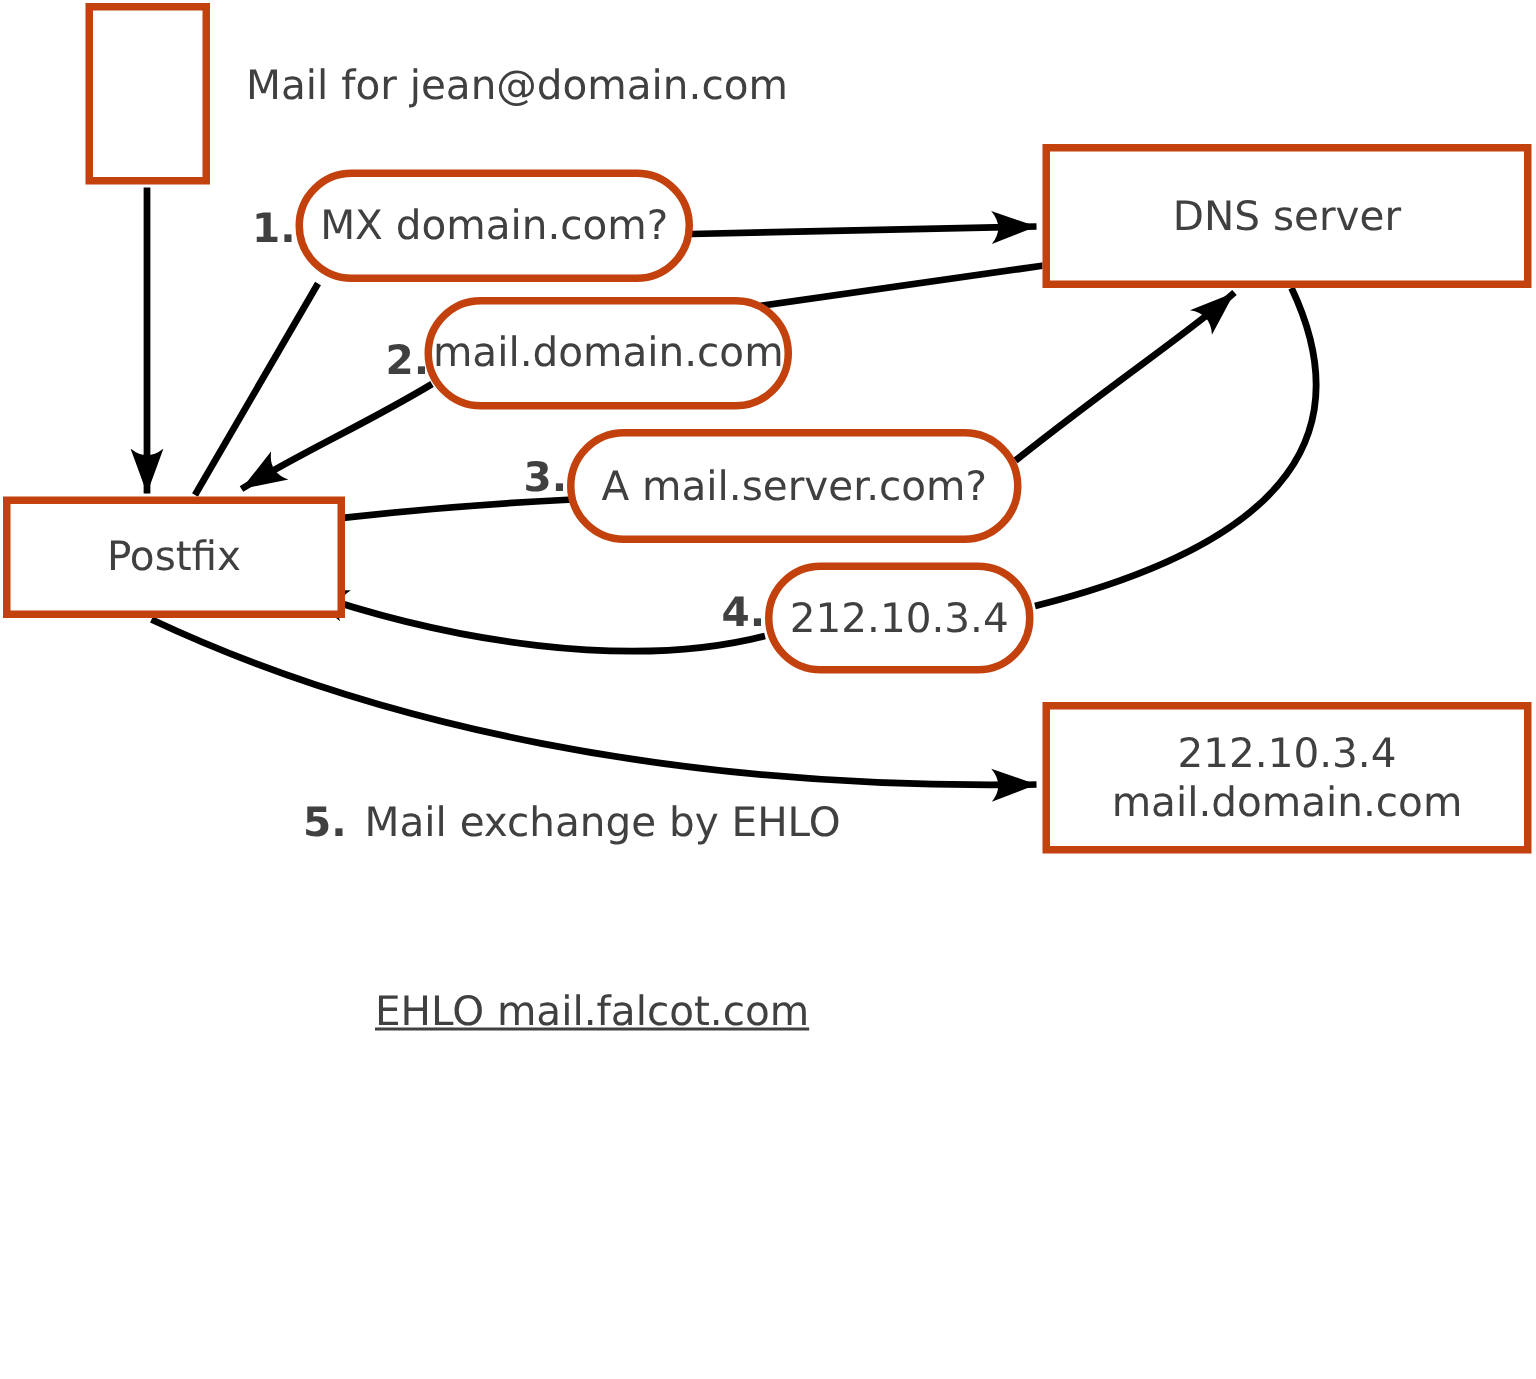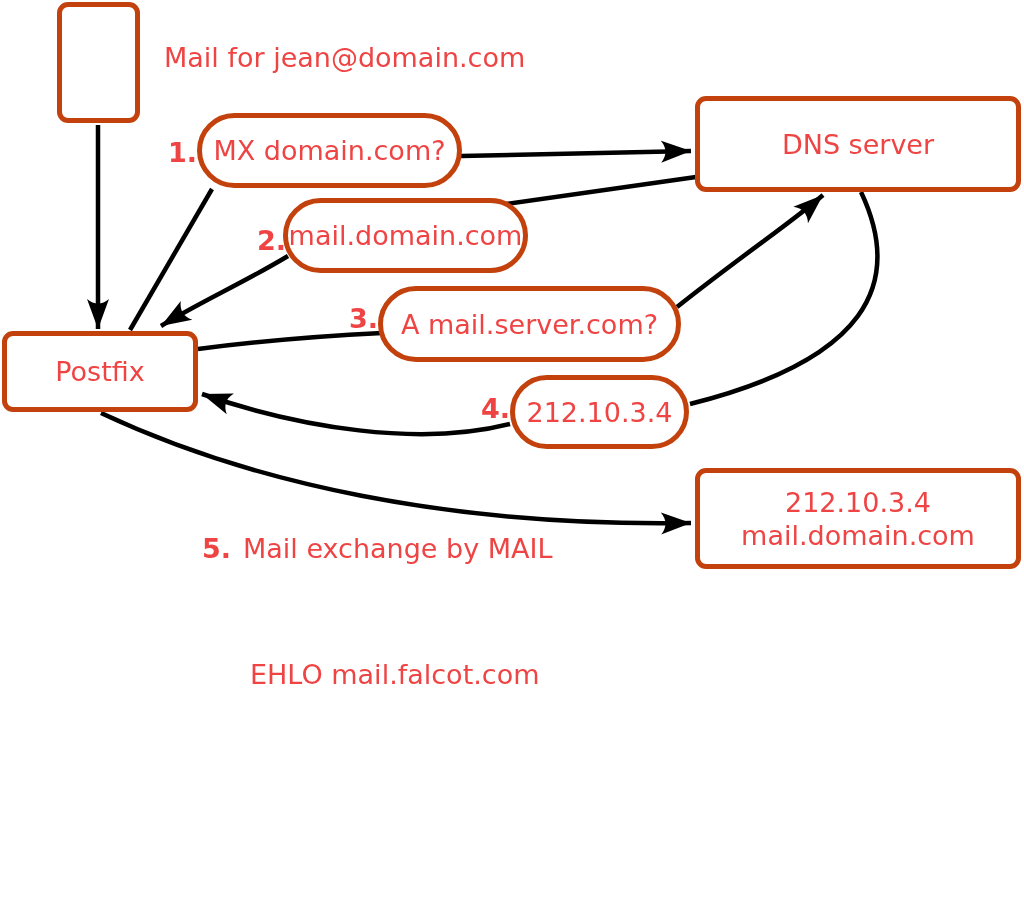--- a/index.html
+++ b/index.html
@@ -2,21 +2,21 @@
 <html><head>
 <meta charset="utf-8">
 <style>
   html, body { margin: 0; padding: 0; background: #ffffff; }
   #canvas {
     position: relative;
     width: 1024px;
     height: 919px;
     background: #ffffff;
     font-family: "DejaVu Sans", "Liberation Sans", sans-serif;
-    color: #ef4444;
+    color: #404040;
     overflow: hidden;
   }
   #wires {
     position: absolute;
     left: 0; top: 0;
     width: 1024px; height: 919px;
     z-index: 1;
   }
   .node {
     position: absolute;
@@ -24,21 +24,21 @@
     background: #ffffff;
     border: 5px solid #c2410c;
     display: flex;
     align-items: center;
     justify-content: center;
     z-index: 2;
     font-size: 27px;
     line-height: 33px;
     white-space: nowrap;
   }
-  .rectbox { border-radius: 11px; }
+  .rectbox { border-radius: 0; }
   .bubble { border-radius: 40px; }
   .twoline { flex-direction: column; text-align: center; }
   .stepnum {
     position: absolute;
     z-index: 3;
     font-size: 27px;
     font-weight: bold;
     line-height: 31px;
     white-space: nowrap;
   }
@@ -51,21 +51,21 @@
   }
   #smtp-block {
     position: absolute;
     left: 250px;
     top: 594px;
     z-index: 3;
     font-size: 27px;
     line-height: 32.5px;
     white-space: pre;
   }
-  .smtp-line { min-height: 32.5px; }
+  .smtp-line { min-height: 32.5px; text-decoration: underline; }
 </style>
 </head>
 <body>
 
 <div id="canvas">
 
   <svg id="wires" viewBox="0 0 1024 919" xmlns="http://www.w3.org/2000/svg">
     <defs>
       <marker id="ah" markerUnits="userSpaceOnUse" markerWidth="36" markerHeight="28" refX="30" refY="12" orient="auto">
         <path d="M 0,1 L 30,12 L 0,23 Q 9,12 0,1 z" fill="#000000"></path>
@@ -82,21 +82,21 @@
       <path d="M 861,192 C 905,285 865,360 690,404"></path>
       <path d="M 510,424 C 420,447 300,428 202,394" marker-end="url(#ah)"></path>
       <path d="M 101,413 C 250,483 450,527 691,523" marker-end="url(#ah)"></path>
     </g>
   </svg>
 
   <div class="floating-label" style="left:164px; top:42px;">Mail for jean@domain.com</div>
 
   <div class="node rectbox" style="left:57px; top:2px; width:83px; height:121px;"></div>
 
-  <div class="node rectbox" style="left:2px; top:331px; width:196px; height:81px;">
+  <div class="node rectbox" style="left:2px; top:331px; width:228px; height:81px;">
     <span>Postfix</span>
   </div>
 
   <div class="node rectbox" style="left:695px; top:96px; width:326px; height:96px;">
     <span>DNS server</span>
   </div>
 
   <div class="node rectbox twoline" style="left:695px; top:468px; width:326px; height:101px;">
     <span>212.10.3.4</span>
     <span>mail.domain.com</span>
@@ -116,21 +116,21 @@
   <div class="node bubble" style="left:378px; top:286px; width:303px; height:76px;">
     <span>A mail.server.com?</span>
   </div>
 
   <div class="stepnum" style="left:481px; top:393px;">4.</div>
   <div class="node bubble" style="left:510px; top:375px; width:179px; height:74px;">
     <span>212.10.3.4</span>
   </div>
 
   <div class="stepnum" style="left:202px; top:533px;">5.</div>
-  <div class="floating-label" style="left:243px; top:533px;">Mail exchange by MAIL</div>
+  <div class="floating-label" style="left:243px; top:533px;">Mail exchange by EHLO</div>
 
   <div id="smtp-block">
     <div class="smtp-line">EHLO mail.falcot.com</div>
     
     
     
     
     
     
     

